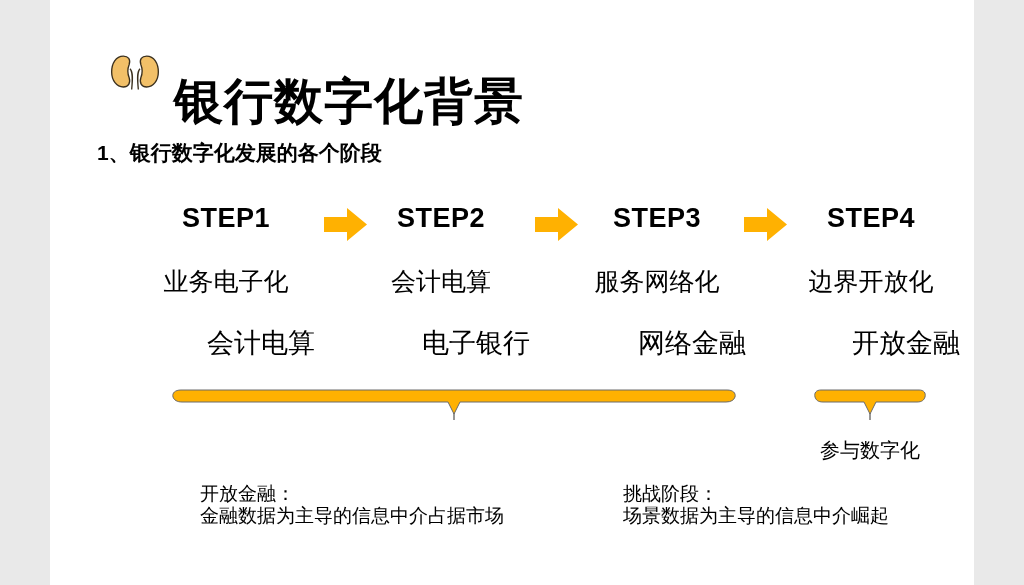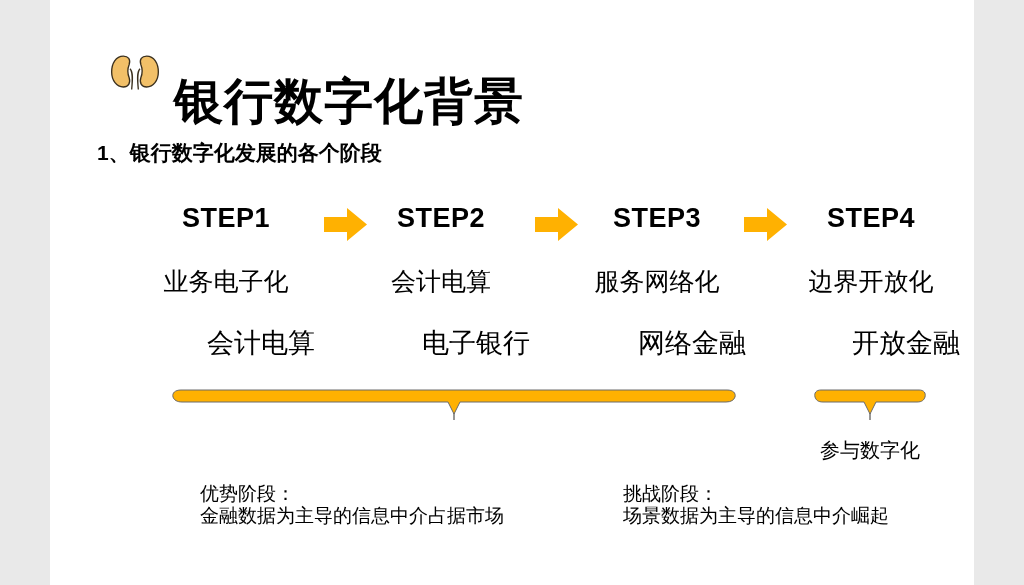--- a/index.html
+++ b/index.html
@@ -93,21 +93,21 @@
   </svg>
 
   <svg class="brace" style="left:762px" width="116" height="32" viewBox="0 0 116 32">
     <path class="body" d="M9 1 L107 1 C112 1 114 4 113 8 C112 11 110 13 105 13 L64 13 L58 25 L52 13 L11 13 C6 13 4 11 3 8 C2 4 4 1 9 1 Z"></path>
     <line x1="58" y1="24" x2="58" y2="31"></line>
   </svg>
 
   <div class="centered brace-label" style="left:820px">参与数字化</div>
 
   <div class="note" style="left:150px">
-    <div>优势阶段：</div>
+    <div>开放金融：</div>
     <div>金融数据为主导的信息中介占据市场</div>
   </div>
   <div class="note" style="left:573px">
     <div>挑战阶段：</div>
     <div>场景数据为主导的信息中介崛起</div>
   </div>
 
 </div>
 
 </body></html>

